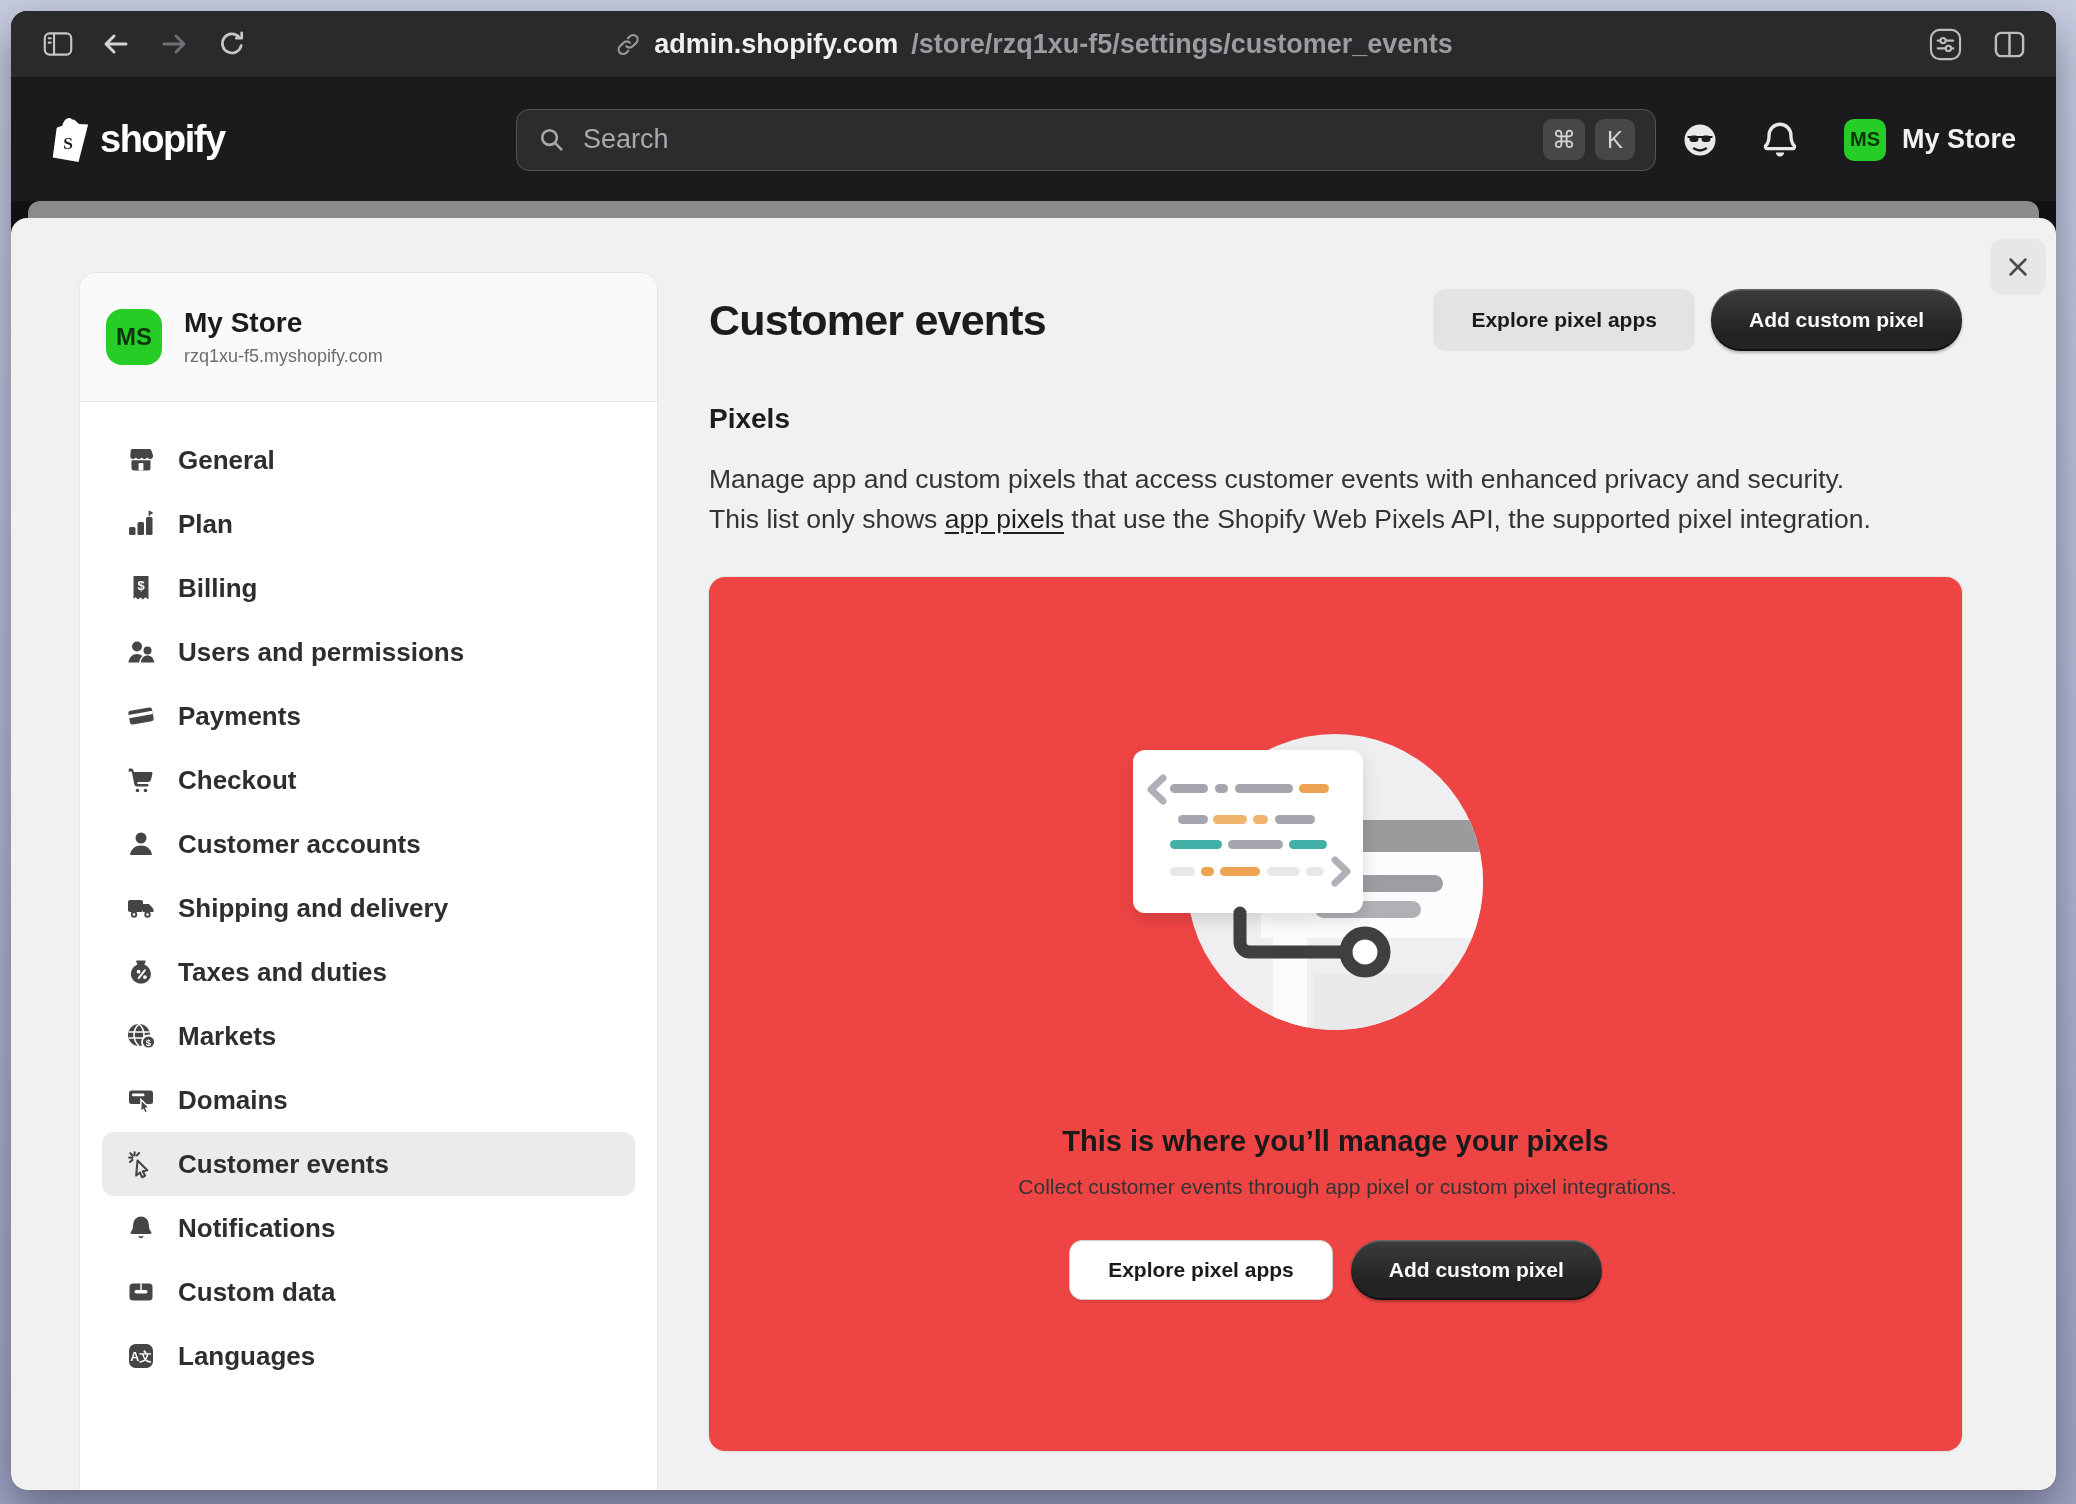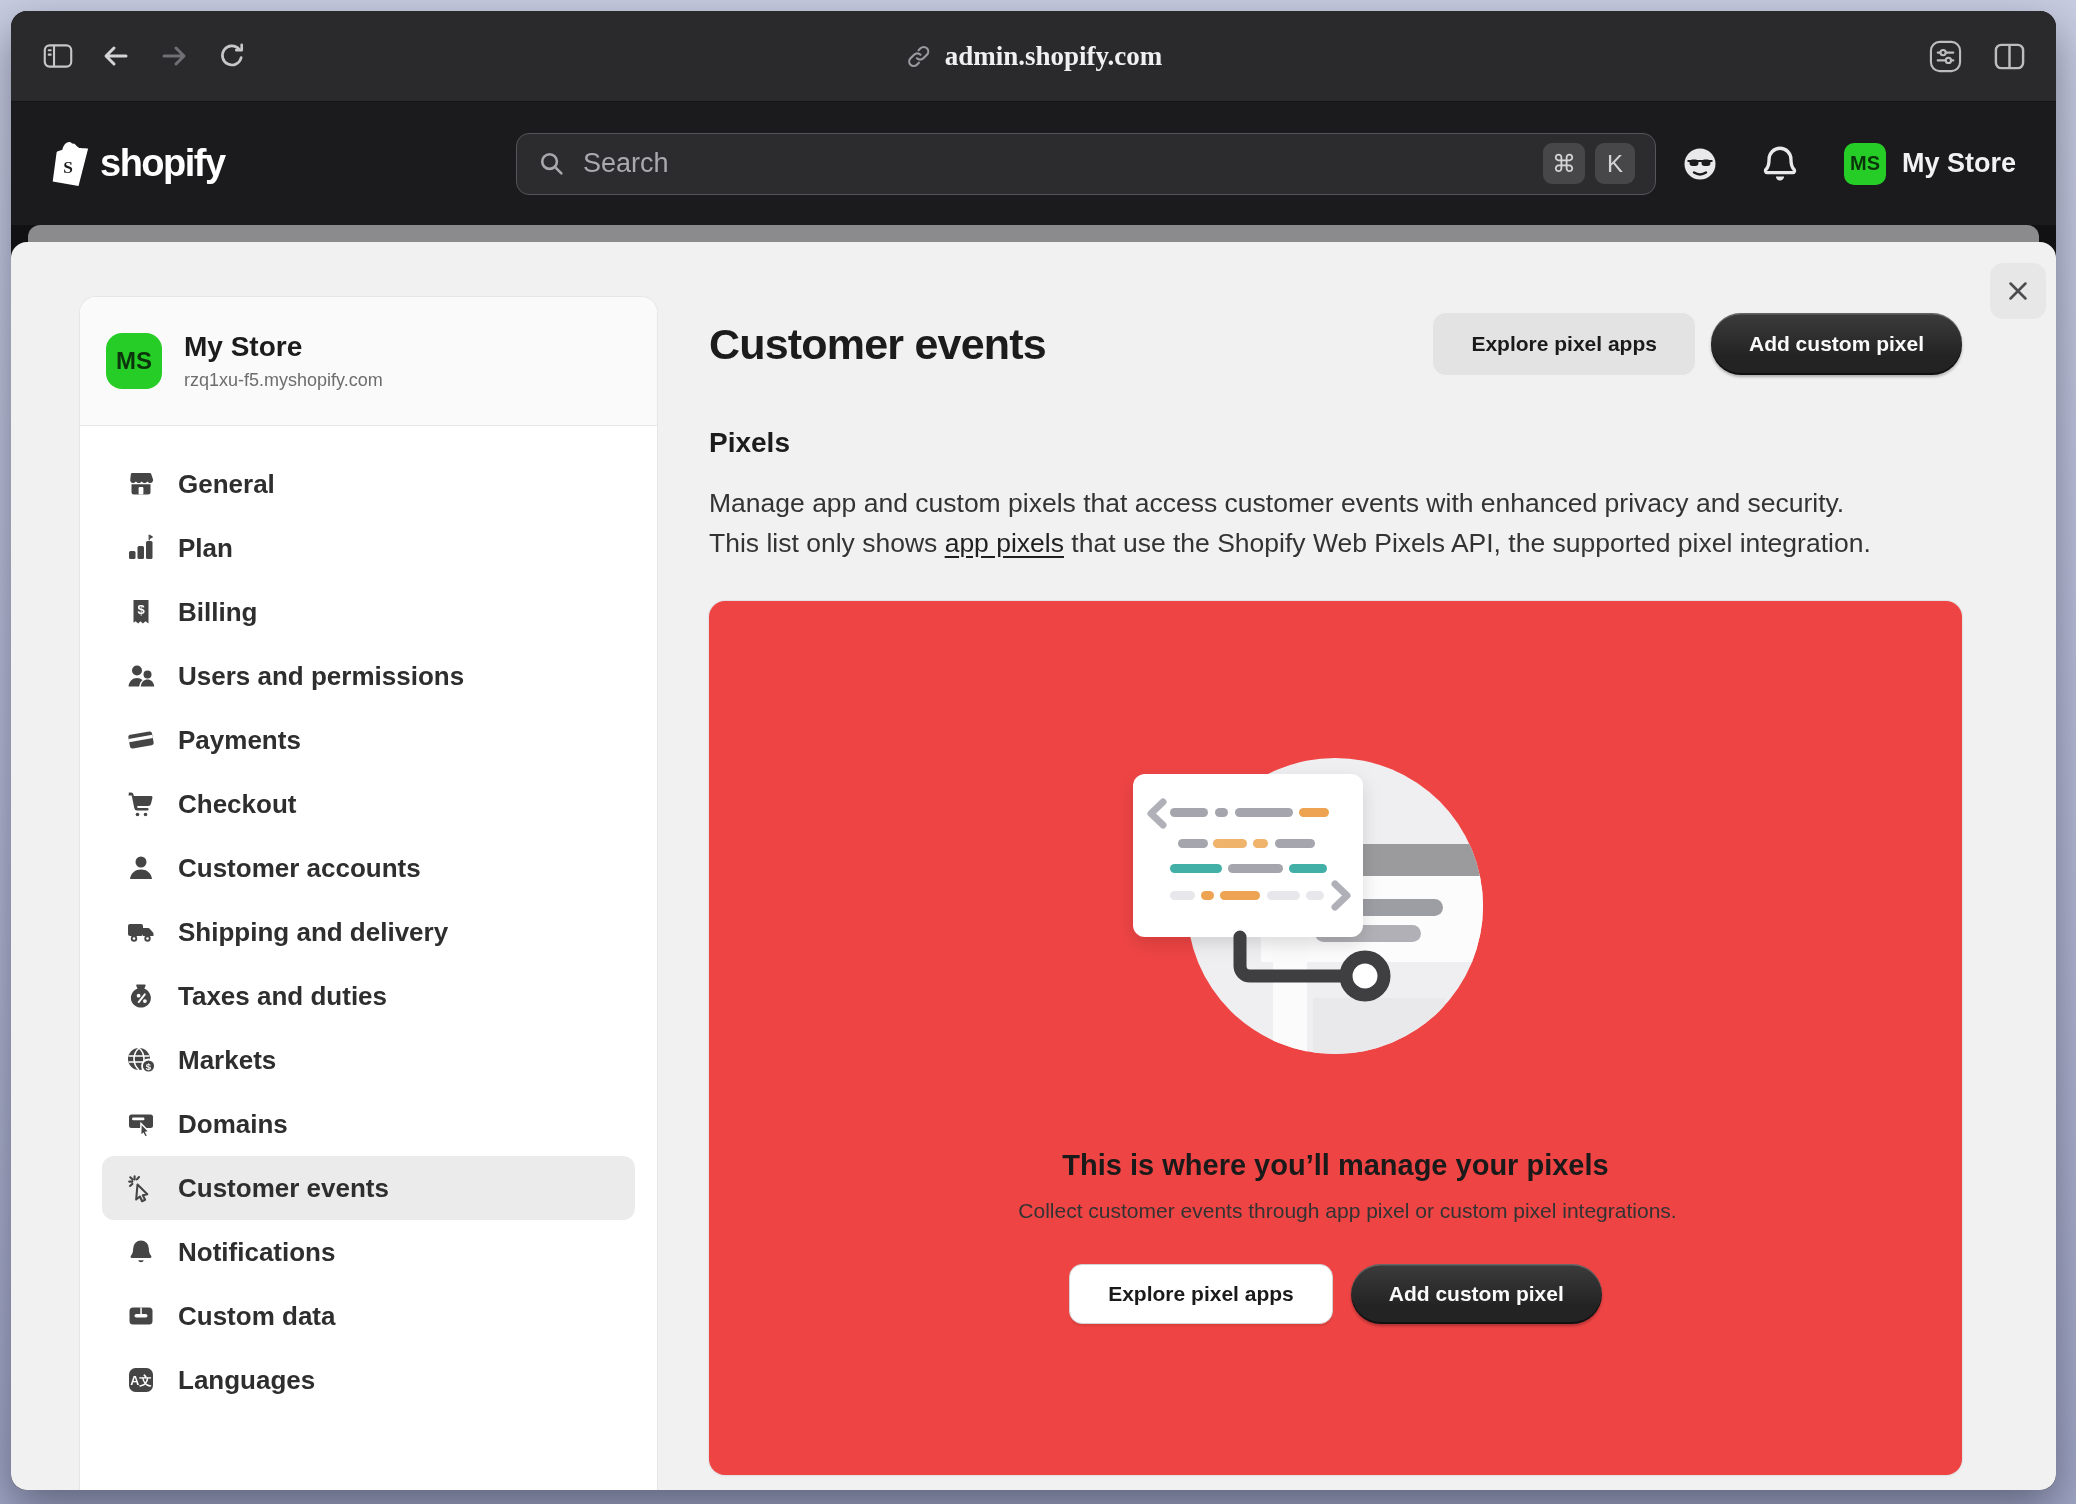--- a/index.html
+++ b/index.html
@@ -11,21 +11,21 @@
   }
   .window{
     position:absolute;left:11px;top:11px;width:2045px;height:1479px;
     background:#1b1b1d;border-radius:16px;overflow:hidden;
     box-shadow:0 18px 45px rgba(20,22,40,.45);
     display:flex;flex-direction:column;
   }
   
   .toolbar{
     height:66px;flex:0 0 66px;background:#2a2a2c;display:flex;align-items:center;
-    padding:12px 30px;position:relative;border-bottom:1px solid #161618;font-family:Liberation Serif, serif;
+    padding:0 30px;position:relative;border-bottom:1px solid #161618;
   }
   .tb-ico{width:34px;height:32px;display:flex;align-items:center;justify-content:center;margin-right:24px;}
   .tb-ico svg{width:30px;height:30px;}
   .urlbox{
     position:absolute;left:50%;top:0;height:100%;transform:translateX(-50%);
     display:flex;align-items:center;gap:13px;white-space:nowrap;
   }
   .urlbox svg{width:27px;height:27px;}
   .url-host{color:#f0f0f2;font-size:27px;font-weight:700;}
   .url-path{color:#9b9ba0;font-size:27px;font-weight:600;}
@@ -162,20 +162,21 @@
           <path d="M24.2 16.5a9.5 9.5 0 11-2.2-8.4"></path>
           <path d="M24.7 3.8v5.4h-5.4" stroke-linejoin="round"></path>
         </svg>
     </span>
     <div class="urlbox">
       <svg viewBox="0 0 30 30" fill="none" stroke="#9a9a9e" stroke-width="2.4" stroke-linecap="round">
           <path d="M13 17a5 5 0 007.1 0l4-4a5 5 0 00-7.1-7.1l-2.2 2.2"></path>
           <path d="M17 13a5 5 0 00-7.1 0l-4 4a5 5 0 007.1 7.1l2.2-2.2"></path>
         </svg>
       <span class="url-host">admin.shopify.com</span>
+        <span class="url-path">/store/rzq1xu-f5/settings/customer_events</span>
     </div>
     <div class="tb-right">
       <span class="tb-ico">
         <svg viewBox="0 0 34 34" fill="none" stroke="#bdbdbf" stroke-width="2.2">
             <rect x="2" y="2" width="30" height="30" rx="9"></rect>
             <path d="M9 13h16M9 21h16" stroke-linecap="round"></path>
             <circle cx="14.5" cy="13" r="2.7" fill="#2a2a2c"></circle>
             <circle cx="20" cy="21" r="2.7" fill="#2a2a2c"></circle>
           </svg>
       </span>

